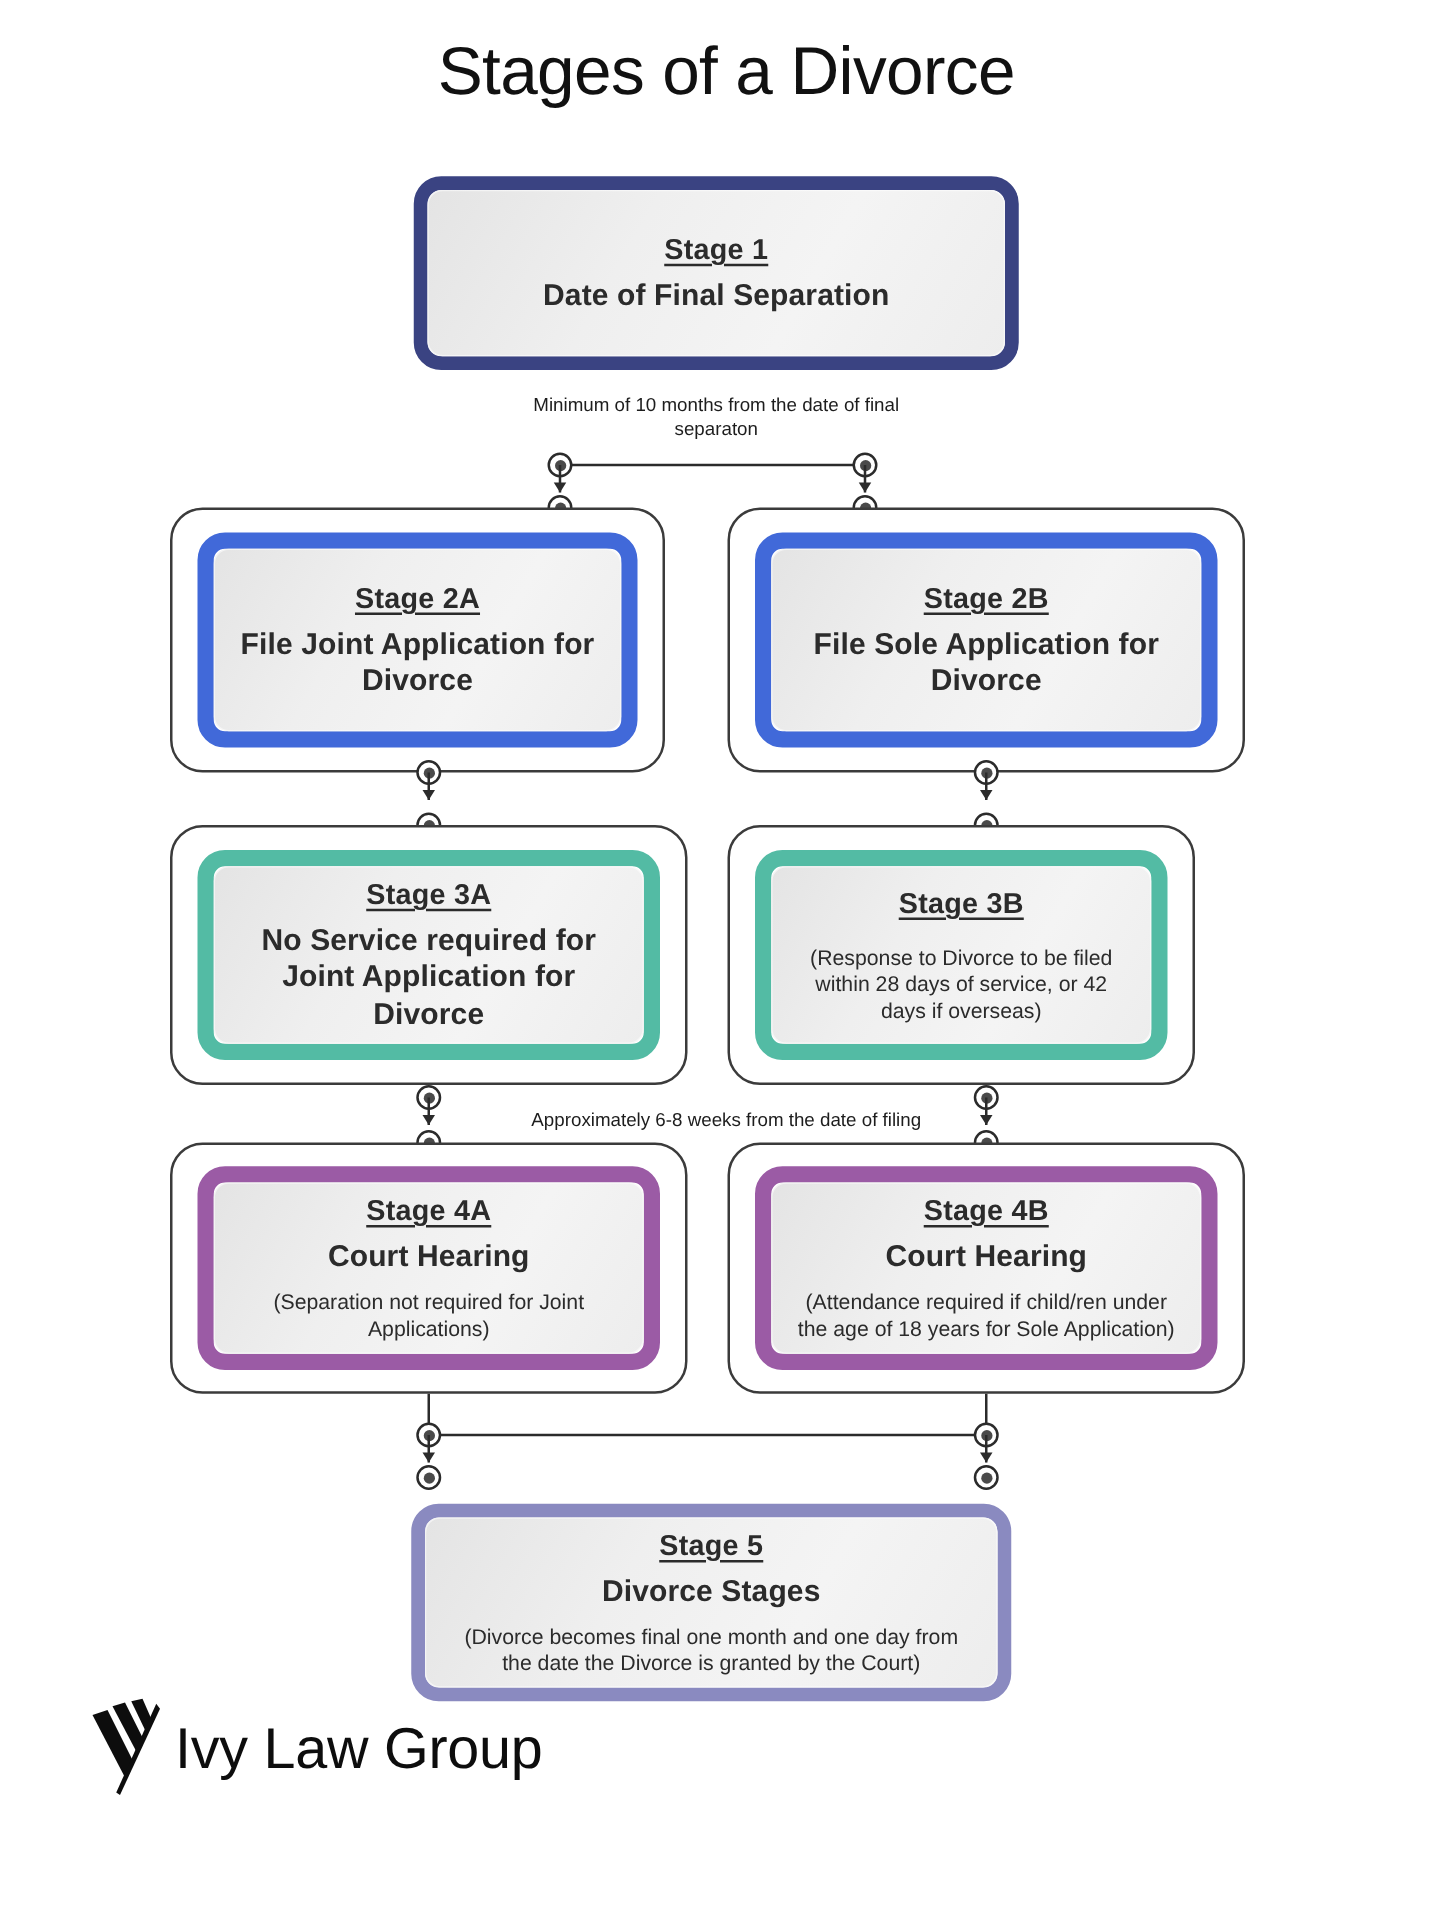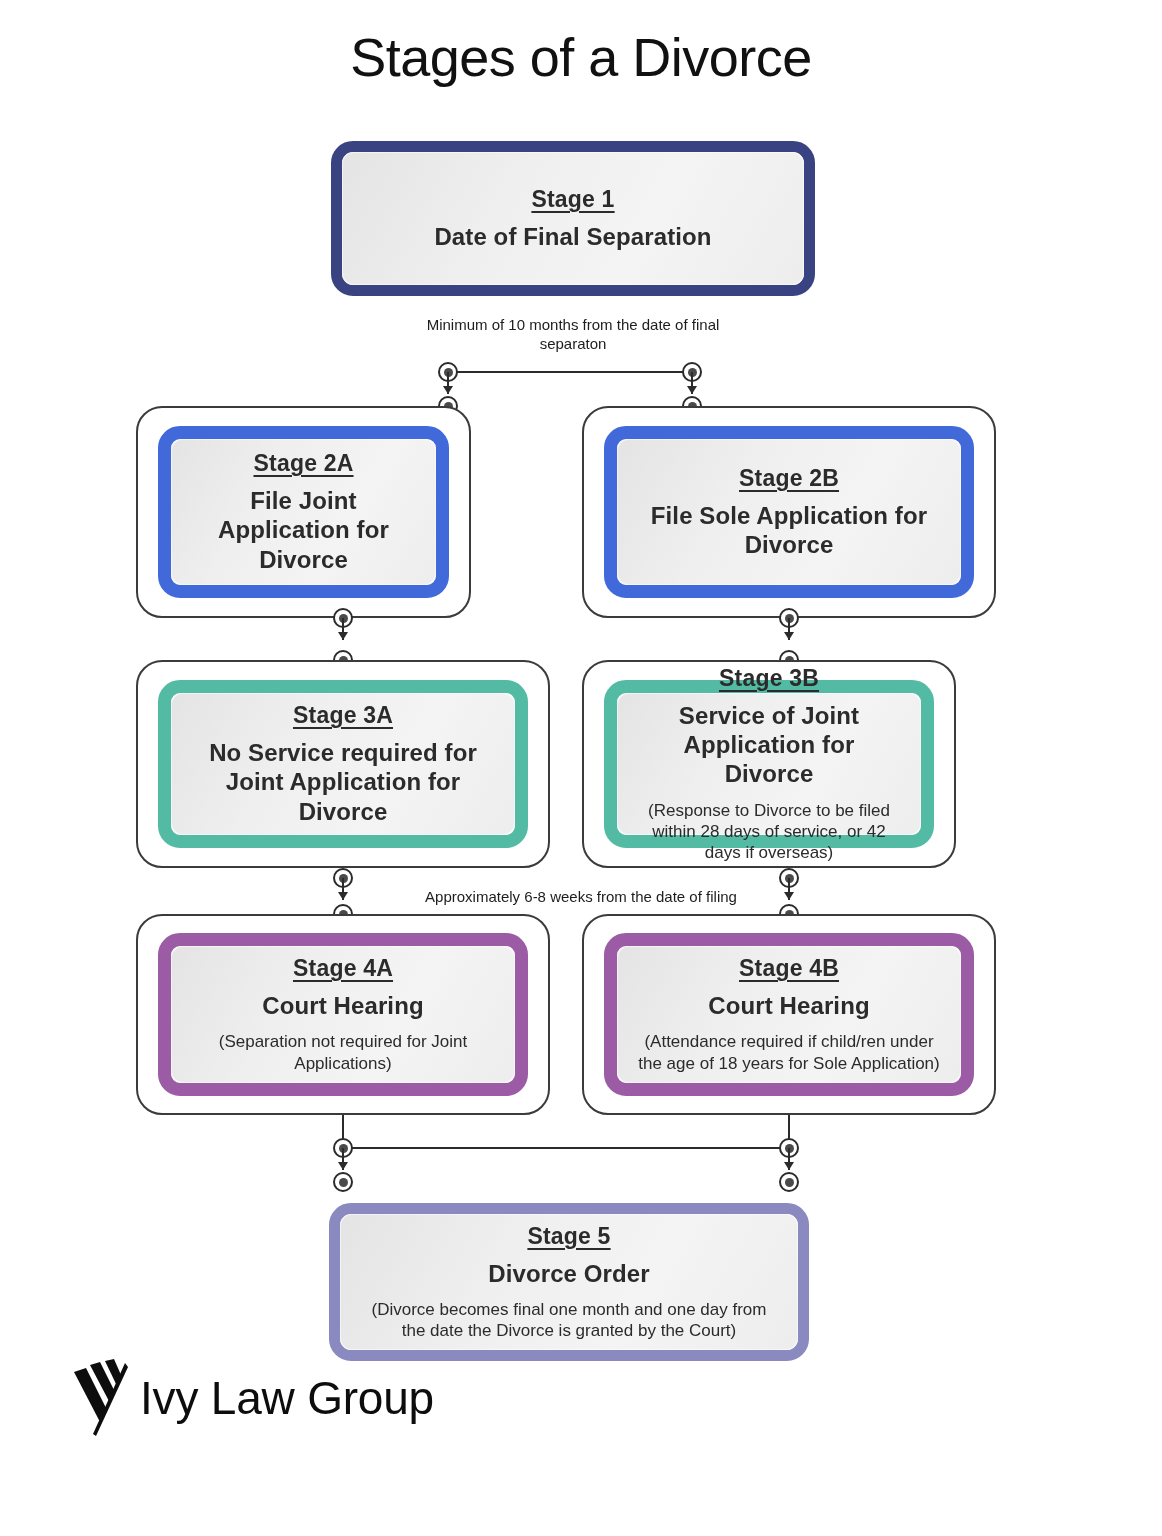--- a/index.html
+++ b/index.html
@@ -164,21 +164,21 @@
 <div class="node" style="left:438px; top:362px;"></div>
 <div class="conn-line" style="left:447px; top:372px; width:2px; height:22px;"></div>
 <div class="arrow-head" style="left:443px; top:386px;"></div>
 <div class="node" style="left:438px; top:396px;"></div>
 
 <div class="node" style="left:682px; top:362px;"></div>
 <div class="conn-line" style="left:691px; top:372px; width:2px; height:22px;"></div>
 <div class="arrow-head" style="left:687px; top:386px;"></div>
 <div class="node" style="left:682px; top:396px;"></div>
 
-<div class="outer-frame" style="left:136px; top:406px; width:335px; height:212px;">
+<div class="outer-frame" style="left:136px; top:406px; width:396px; height:212px;">
   <div class="ring" style="left:20px; top:18px; right:20px; bottom:18px; border-width:13px; border-color:#4169d9;">
     <div class="panel">
       <div class="stage-label">Stage 2A</div>
       <div class="stage-title">File Joint Application for Divorce</div>
     </div>
   </div>
 </div>
 
 <div class="outer-frame" style="left:582px; top:406px; width:414px; height:212px;">
   <div class="ring" style="left:20px; top:18px; right:20px; bottom:18px; border-width:13px; border-color:#4169d9;">
@@ -205,21 +205,20 @@
       <div class="stage-label">Stage 3A</div>
       <div class="stage-title">No Service required for Joint Application for Divorce</div>
     </div>
   </div>
 </div>
 
 <div class="outer-frame" style="left:582px; top:660px; width:374px; height:208px;">
   <div class="ring" style="left:20px; top:18px; right:20px; bottom:18px; border-width:13px; border-color:#53bba4;">
     <div class="panel">
       <div class="stage-label">Stage 3B</div>
-      <div class="stage-title">Service of Joint Application for Divorce</div>
       <div class="stage-note">(Response to Divorce to be filed within 28 days of service, or 42 days if overseas)</div>
     </div>
   </div>
 </div>
 
 <div class="conn-caption" style="left:381px; top:887px; width:400px;">Approximately 6-8 weeks from the date of filing</div>
 
 <div class="node" style="left:333px; top:868px;"></div>
 <div class="conn-line" style="left:342px; top:878px; width:2px; height:22px;"></div>
 <div class="arrow-head" style="left:338px; top:892px;"></div>
@@ -259,21 +258,21 @@
 <div class="node" style="left:333px; top:1172px;"></div>
 <div class="node" style="left:779px; top:1138px;"></div>
 <div class="conn-line" style="left:788px; top:1148px; width:2px; height:22px;"></div>
 <div class="arrow-head" style="left:784px; top:1162px;"></div>
 <div class="node" style="left:779px; top:1172px;"></div>
 
 <div class="outer-frame" style="left:329px; top:1203px; width:480px; height:158px; border-width:0; border-radius:22px;">
   <div class="ring" style="left:0; top:0; right:0; bottom:0; border-width:11px; border-color:#8a8ac0; border-radius:22px;">
     <div class="panel">
       <div class="stage-label">Stage 5</div>
-      <div class="stage-title">Divorce Order</div>
+      <div class="stage-title">Divorce Stages</div>
       <div class="stage-note">(Divorce becomes final one month and one day from the date the Divorce is granted by the Court)</div>
     </div>
   </div>
 </div>
 
 <div class="logo-wrap">
   <svg width="56" height="84" viewBox="0 0 56 84">
     <g fill="#0d0d0d">
       <polygon points="2,16 14,12 34,52 28,66"></polygon>
       <polygon points="18,9 28,6 42,34 38,47"></polygon>

